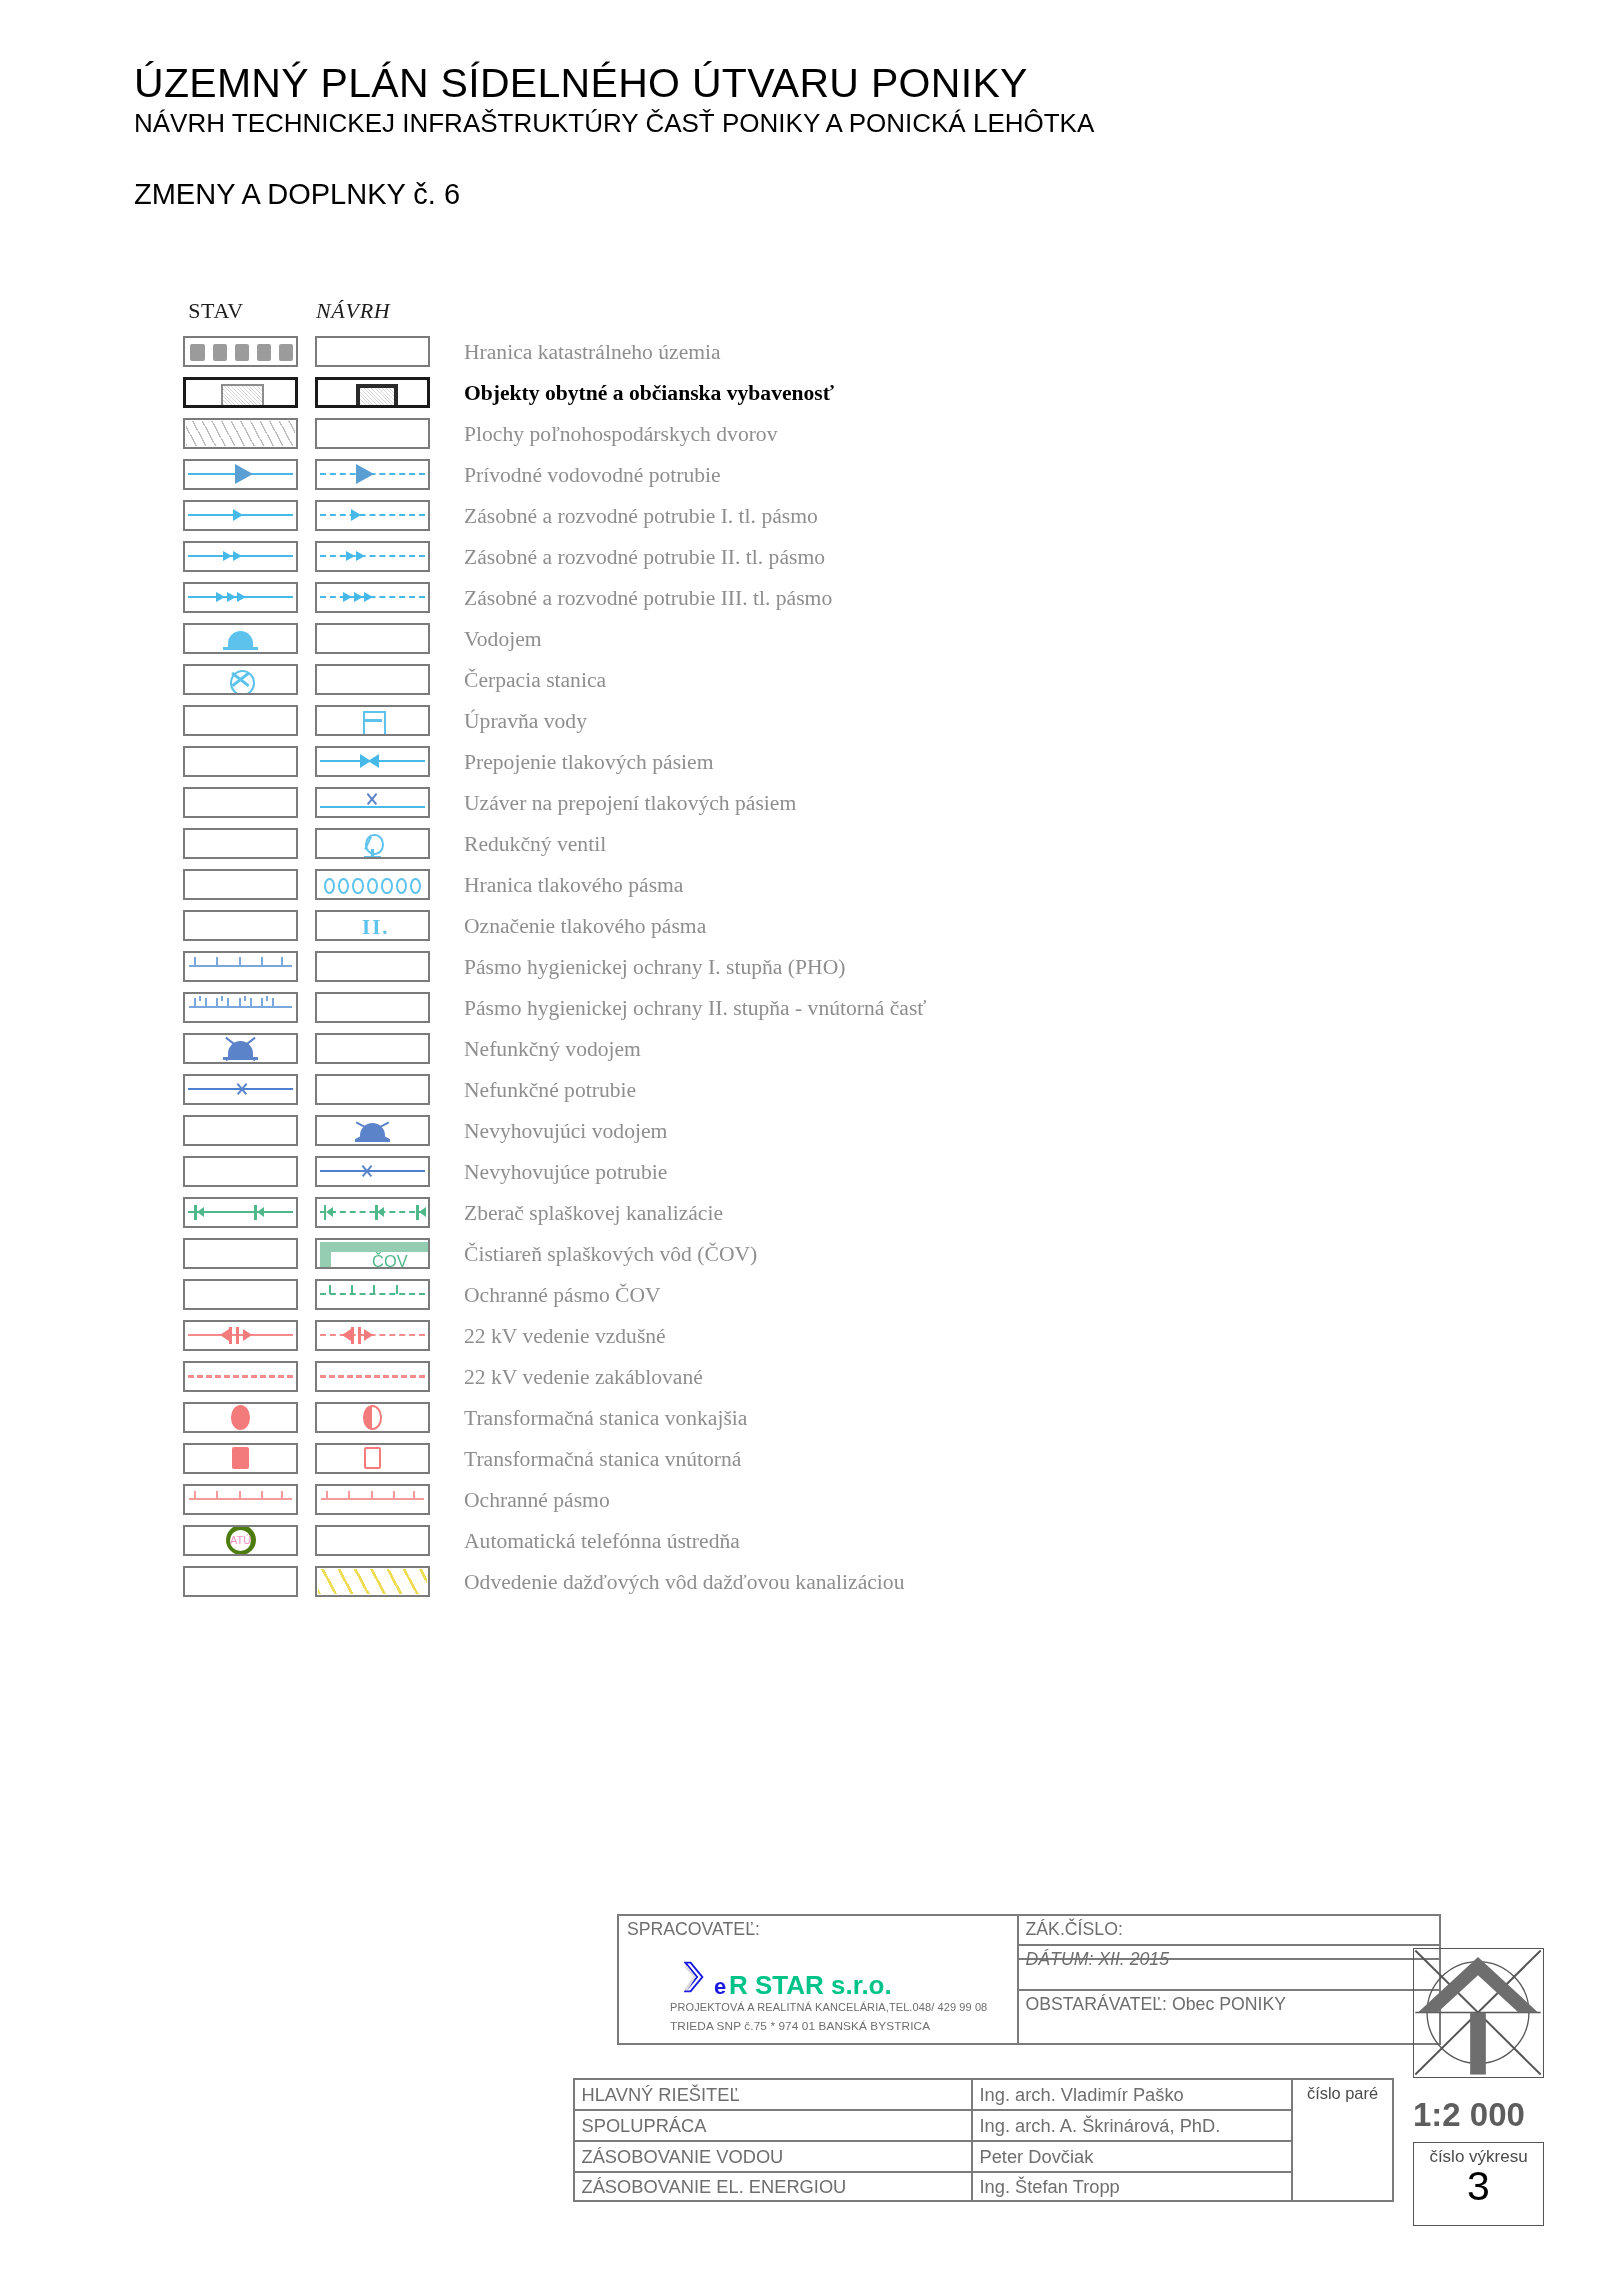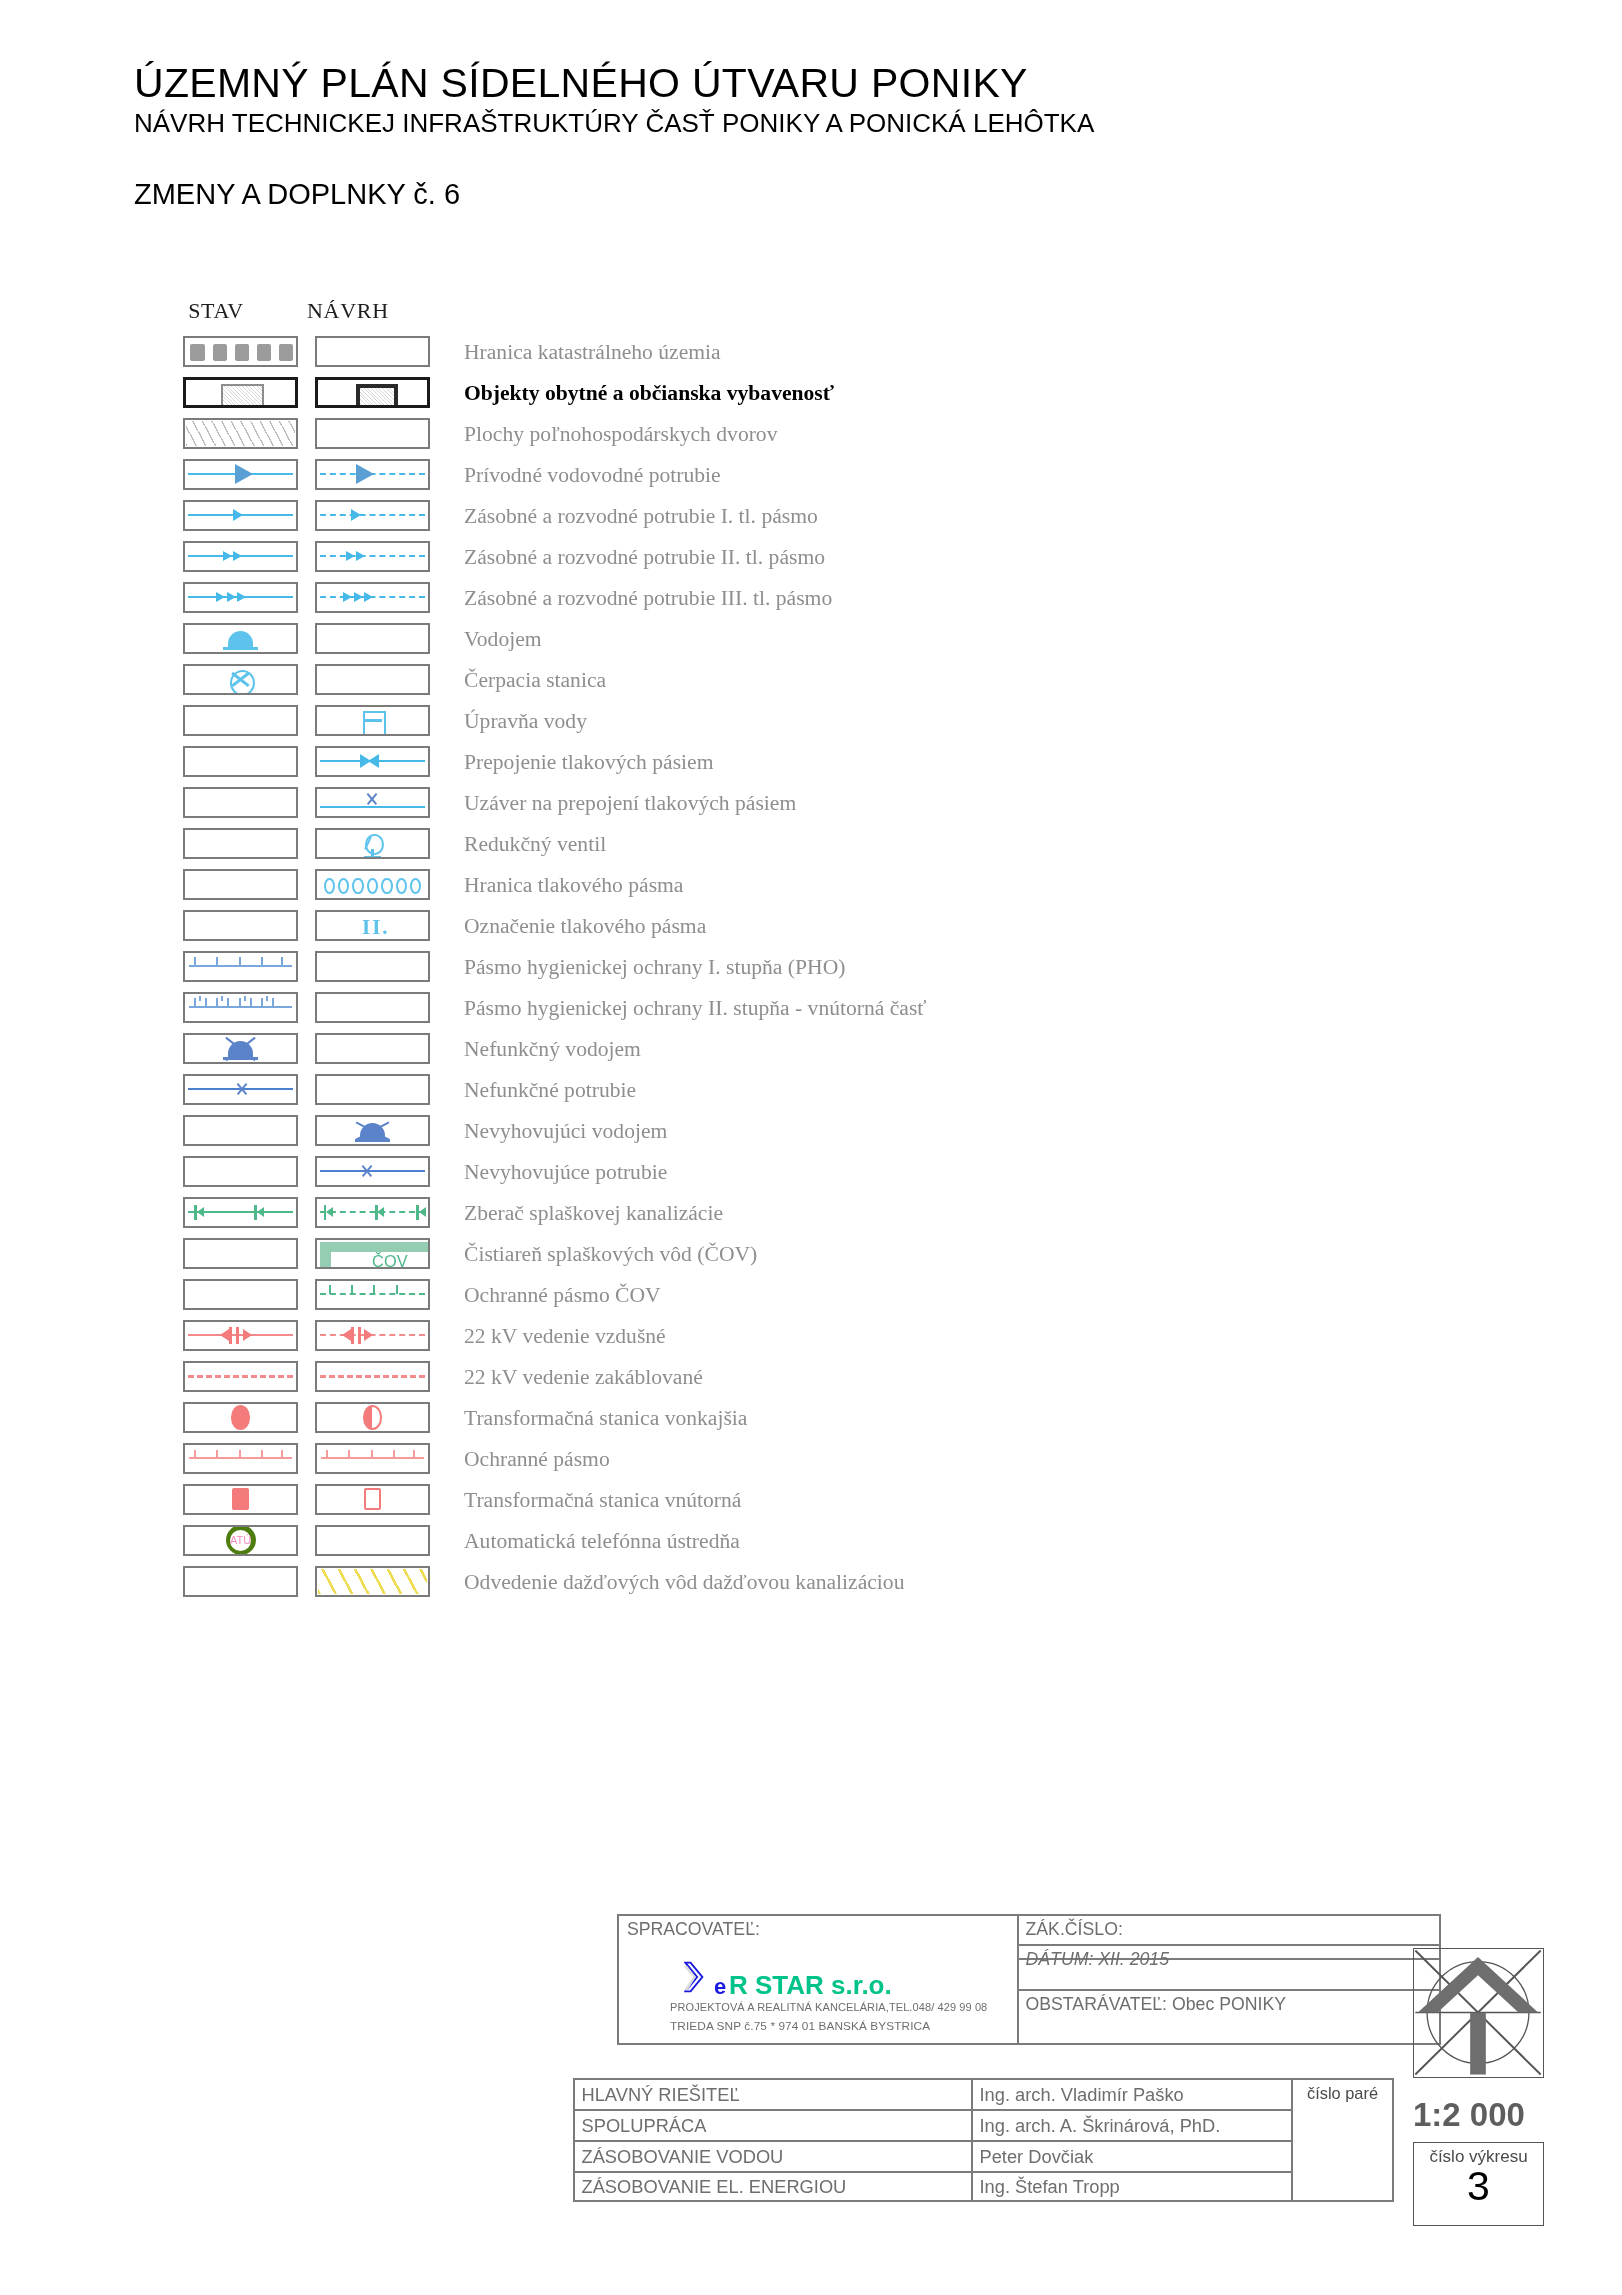--- a/index.html
+++ b/index.html
@@ -8,21 +8,21 @@
   
   #header{position:absolute;left:134px;top:62px;width:1374px;}
   .t-main{font-family:"Liberation Sans",sans-serif;font-size:41px;font-weight:400;letter-spacing:0.3px;color:#000;line-height:1.05;white-space:nowrap;}
   .t-sub{font-family:"Liberation Sans",sans-serif;font-size:26px;font-weight:400;color:#000;line-height:1.15;margin-top:3.9px;white-space:nowrap;}
   .t-zmeny{font-family:"Liberation Sans",sans-serif;font-size:29px;font-weight:400;color:#000;margin-top:39px;white-space:nowrap;}
 
   
   #legend{position:absolute;left:183px;top:298px;}
   .col-head{position:absolute;font-family:"Liberation Serif",serif;font-size:22px;color:#1d1d1d;letter-spacing:0.7px;}
   #head-stav{left:5.2px;top:0;}
-  #head-navrh{left:124px;top:0;}
+  #head-navrh{left:133px;top:0;font-style:italic;}
 
   .lrow{position:relative;height:41px;width:1112px;}
   .cell{position:absolute;top:3.9px;width:115px;height:31px;box-sizing:border-box;
         border:2px solid #7b7b7b;background:#fff;overflow:hidden;}
   .cell.c1{left:0;}
   .cell.c2{left:132px;}
   .cell.dark{border:3.3px solid #1a1a1a;}
   .lbl{position:absolute;left:281px;top:0;height:41px;line-height:41px;
        font-family:"Liberation Serif",serif;font-size:21.6px;color:#8e8e8e;white-space:nowrap;}
   .lbl.strong{color:#000;font-weight:700;}
@@ -563,52 +563,52 @@
         <div class="cell c2">
           <div style="position: absolute; inset: 0px;">
             <span class="ellip half"></span>
           </div>
         </div>
         <div class="lbl">Transformačná stanica vonkajšia</div>
       </div>
       <div class="lrow">
         <div class="cell c1">
           <div style="position: absolute; inset: 0px;">
+            <span class="sq"></span>
+          </div>
+        </div>
+        <div class="cell c2">
+          <div style="position: absolute; inset: 0px;">
+            <span class="sq open"></span>
+          </div>
+        </div>
+        <div class="lbl">Transformačná stanica vnútorná</div>
+      </div>
+      <div class="lrow">
+        <div class="cell c1">
+          <div style="position: absolute; inset: 0px;">
             <span class="opLn"></span>
             <span class="opT" style="left:9.2px"></span>
             <span class="opT" style="left:31px"></span>
             <span class="opT" style="left:54px"></span>
             <span class="opT" style="left:76px"></span>
             <span class="opT" style="left:96px"></span>
           </div>
         </div>
         <div class="cell c2">
           <div style="position: absolute; inset: 0px;">
             <span class="opLn"></span>
             <span class="opT" style="left:9.2px"></span>
             <span class="opT" style="left:31px"></span>
             <span class="opT" style="left:54px"></span>
             <span class="opT" style="left:76px"></span>
             <span class="opT" style="left:96px"></span>
           </div>
         </div>
         <div class="lbl">Ochranné pásmo</div>
-      </div>
-      <div class="lrow">
-        <div class="cell c1">
-          <div style="position: absolute; inset: 0px;">
-            <span class="sq"></span>
-          </div>
-        </div>
-        <div class="cell c2">
-          <div style="position: absolute; inset: 0px;">
-            <span class="sq open"></span>
-          </div>
-        </div>
-        <div class="lbl">Transformačná stanica vnútorná</div>
       </div>
       <div class="lrow">
         <div class="cell c1">
           <div style="position: absolute; inset: 0px;">
             <span class="atu">
               <span>ATÚ</span>
             </span>
           </div>
         </div>
         <div class="cell c2">

